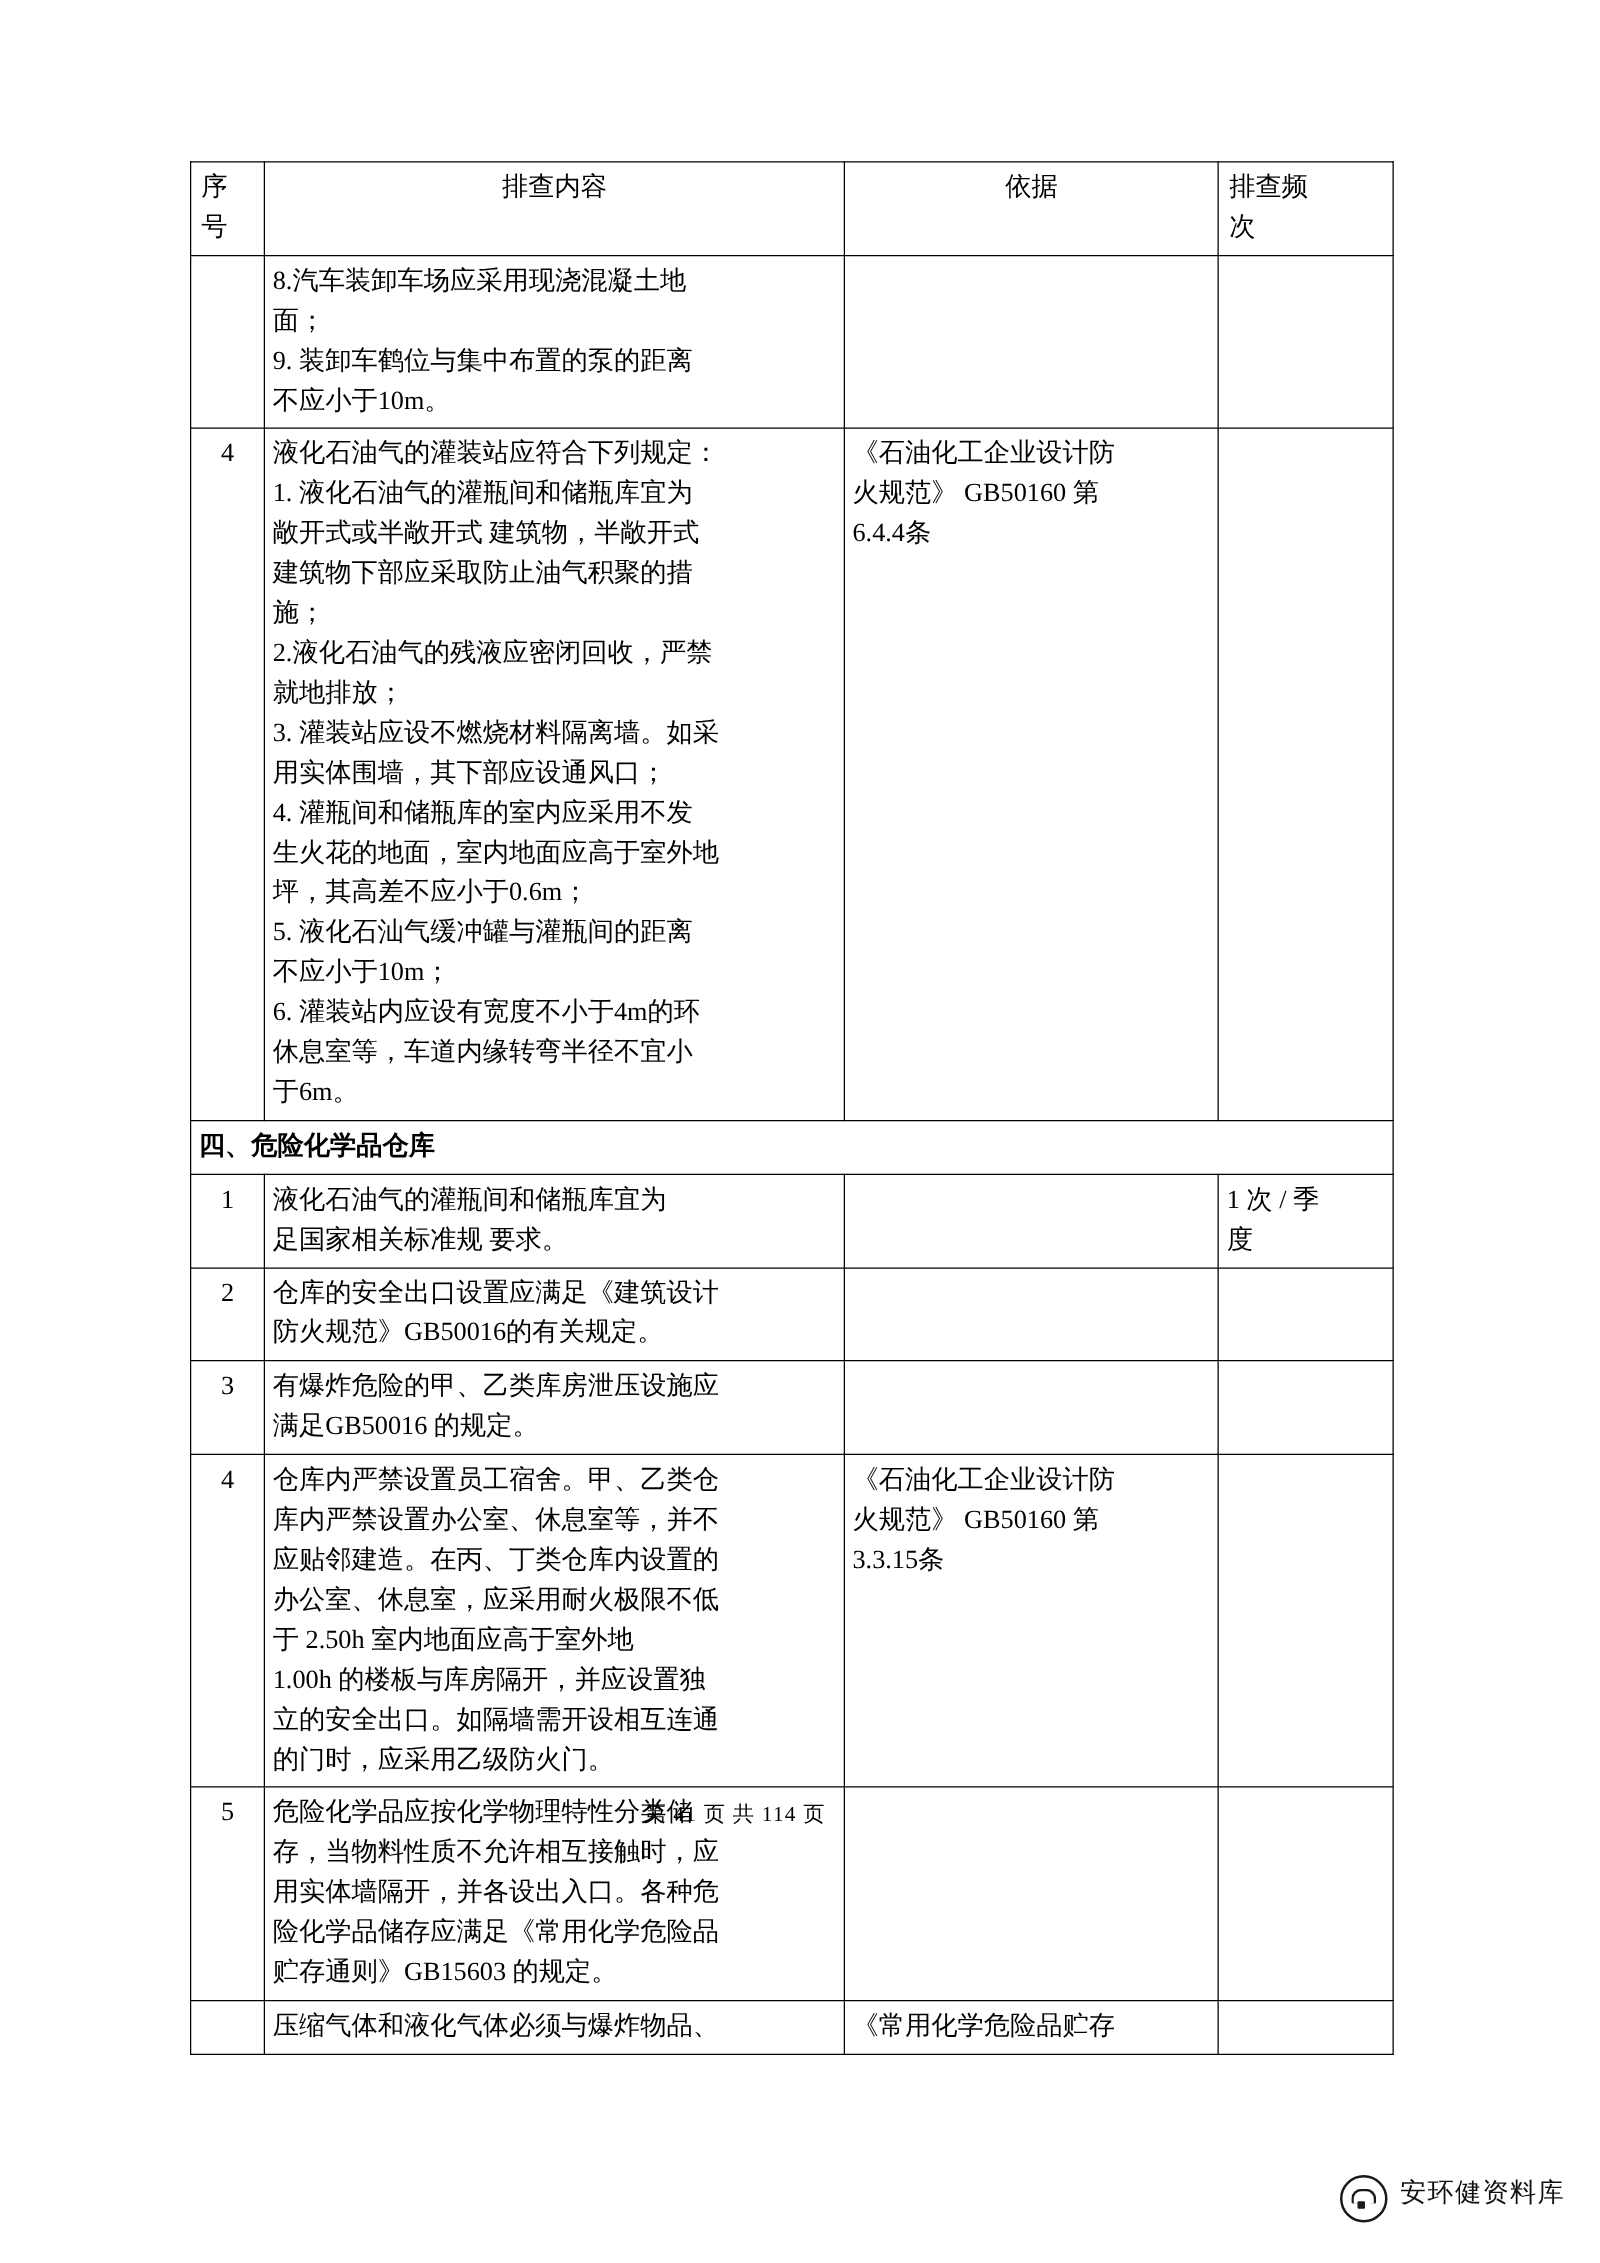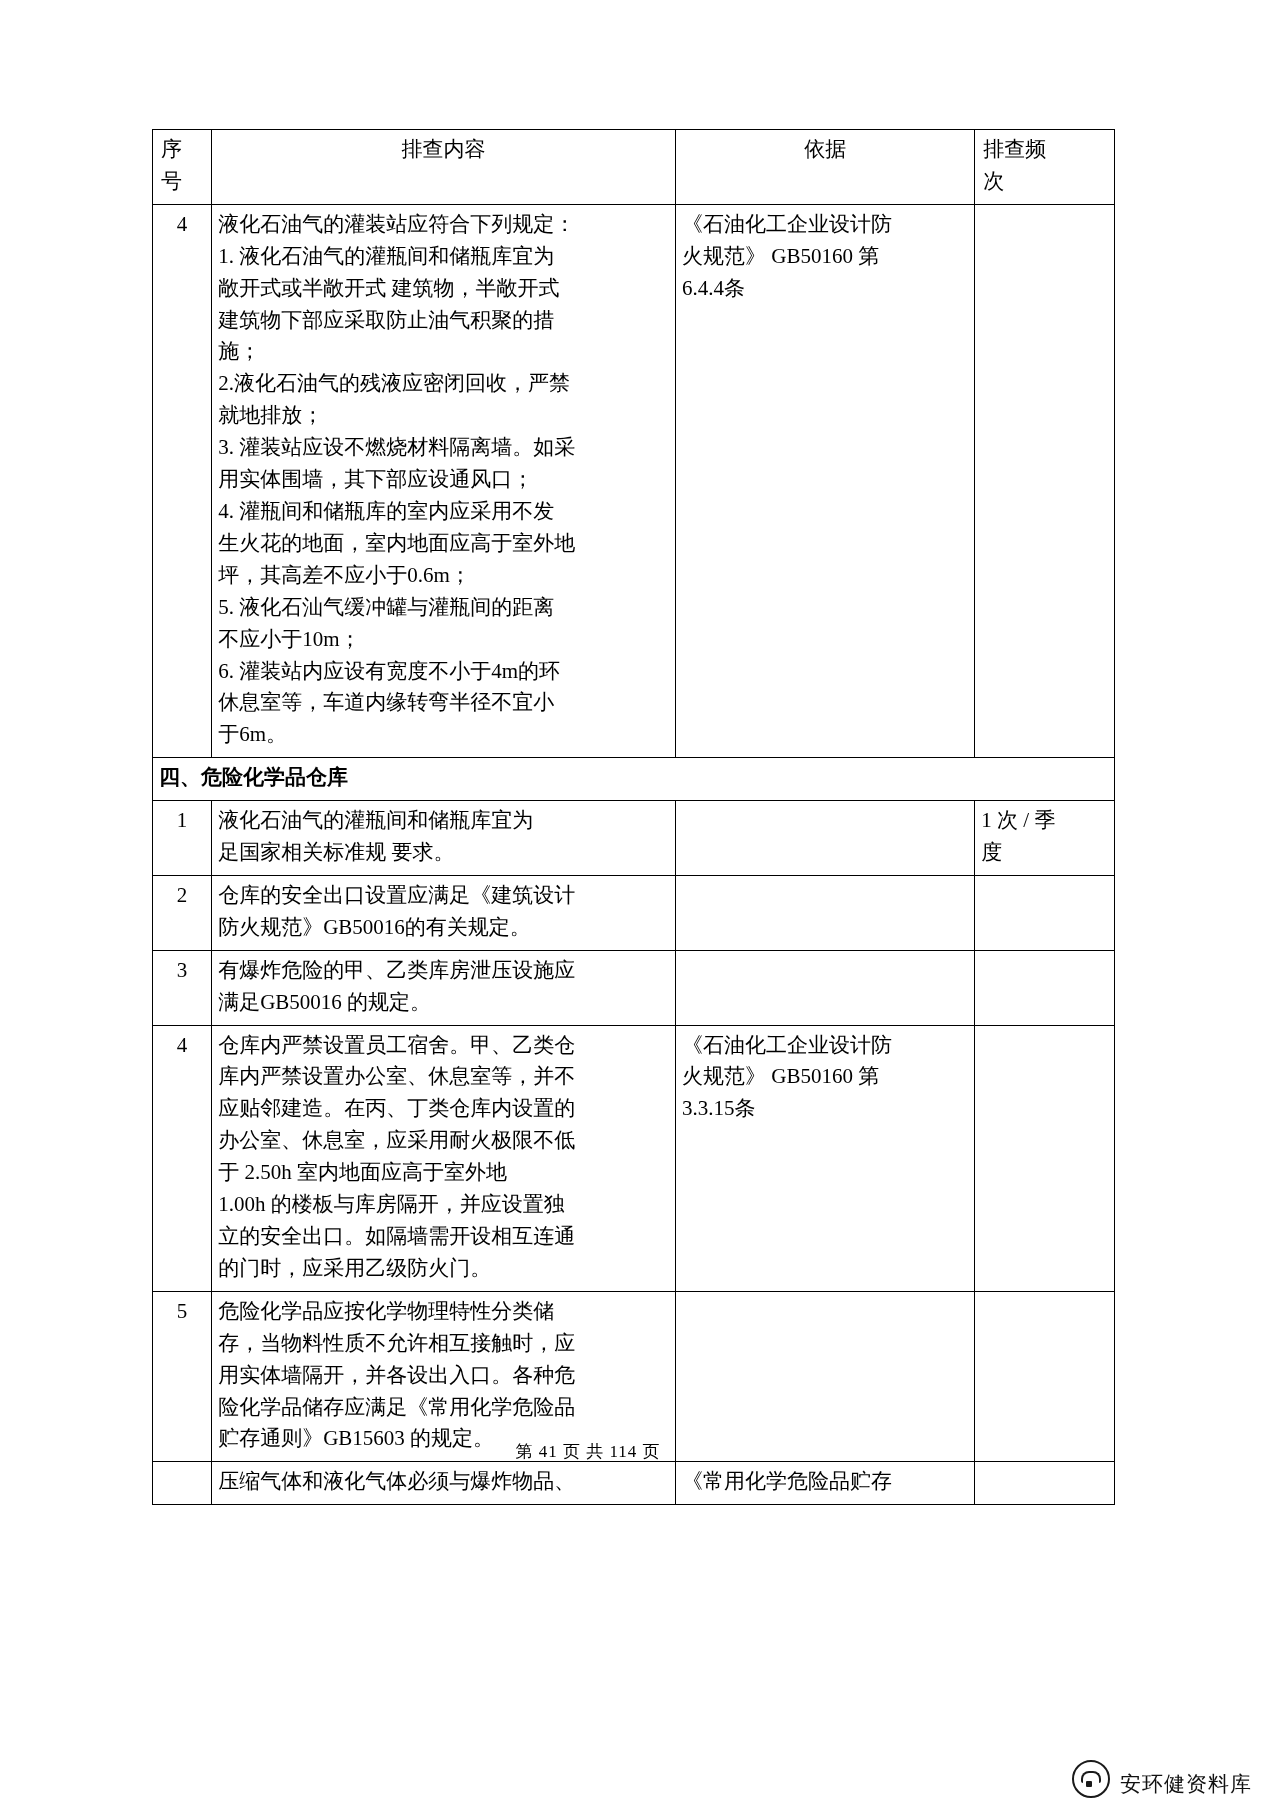--- a/index.html
+++ b/index.html
@@ -85,23 +85,23 @@
     top: 1440px;
     width: 1176px;
     text-align: center;
     font-size: 17px;
     letter-spacing: 1px;
     font-family: "Liberation Serif", "DejaVu Serif", serif;
   }
   .watermark {
     position: absolute;
     right: 28px;
-    bottom: 12px;
+    bottom: 32px;
     display: flex;
-    align-items: flex-end;
+    align-items: flex-start;
     gap: 10px;
   }
   .wm-logo {
     width: 34px;
     height: 34px;
     border-radius: 50%;
     background: #ffffff;
     border: 2px solid #1a1a1a;
     position: relative;
     display: inline-block;
@@ -153,20 +153,31 @@
           <span class="line">号</span>
         </td>
         <td class="col-head">排查内容</td>
         <td class="col-head">依据</td>
         <td class="col-head head-no">
           <span class="line">排查频</span>
           <span class="line">次</span>
         </td>
       </tr>
 
+      <tr>
+        <td class="col-no"></td>
+        <td class="col-main">
+          <span class="line">8.汽车装卸车场应采用现浇混凝土地</span>
+          <span class="line">面；</span>
+          <span class="line">9. 装卸车鹤位与集中布置的泵的距离</span>
+          <span class="line">不应小于10m。</span>
+        </td>
+        <td class="col-basis"></td>
+        <td class="col-freq"></td>
+      </tr>
 
       <tr>
         <td class="col-no">4</td>
         <td class="col-main">
           <span class="line">液化石油气的灌装站应符合下列规定：</span>
           <span class="line">1. 液化石油气的灌瓶间和储瓶库宜为</span>
           <span class="line">敞开式或半敞开式 建筑物，半敞开式</span>
           <span class="line">建筑物下部应采取防止油气积聚的措</span>
           <span class="line">施；</span>
           <span class="line">2.液化石油气的残液应密闭回收，严禁</span>

